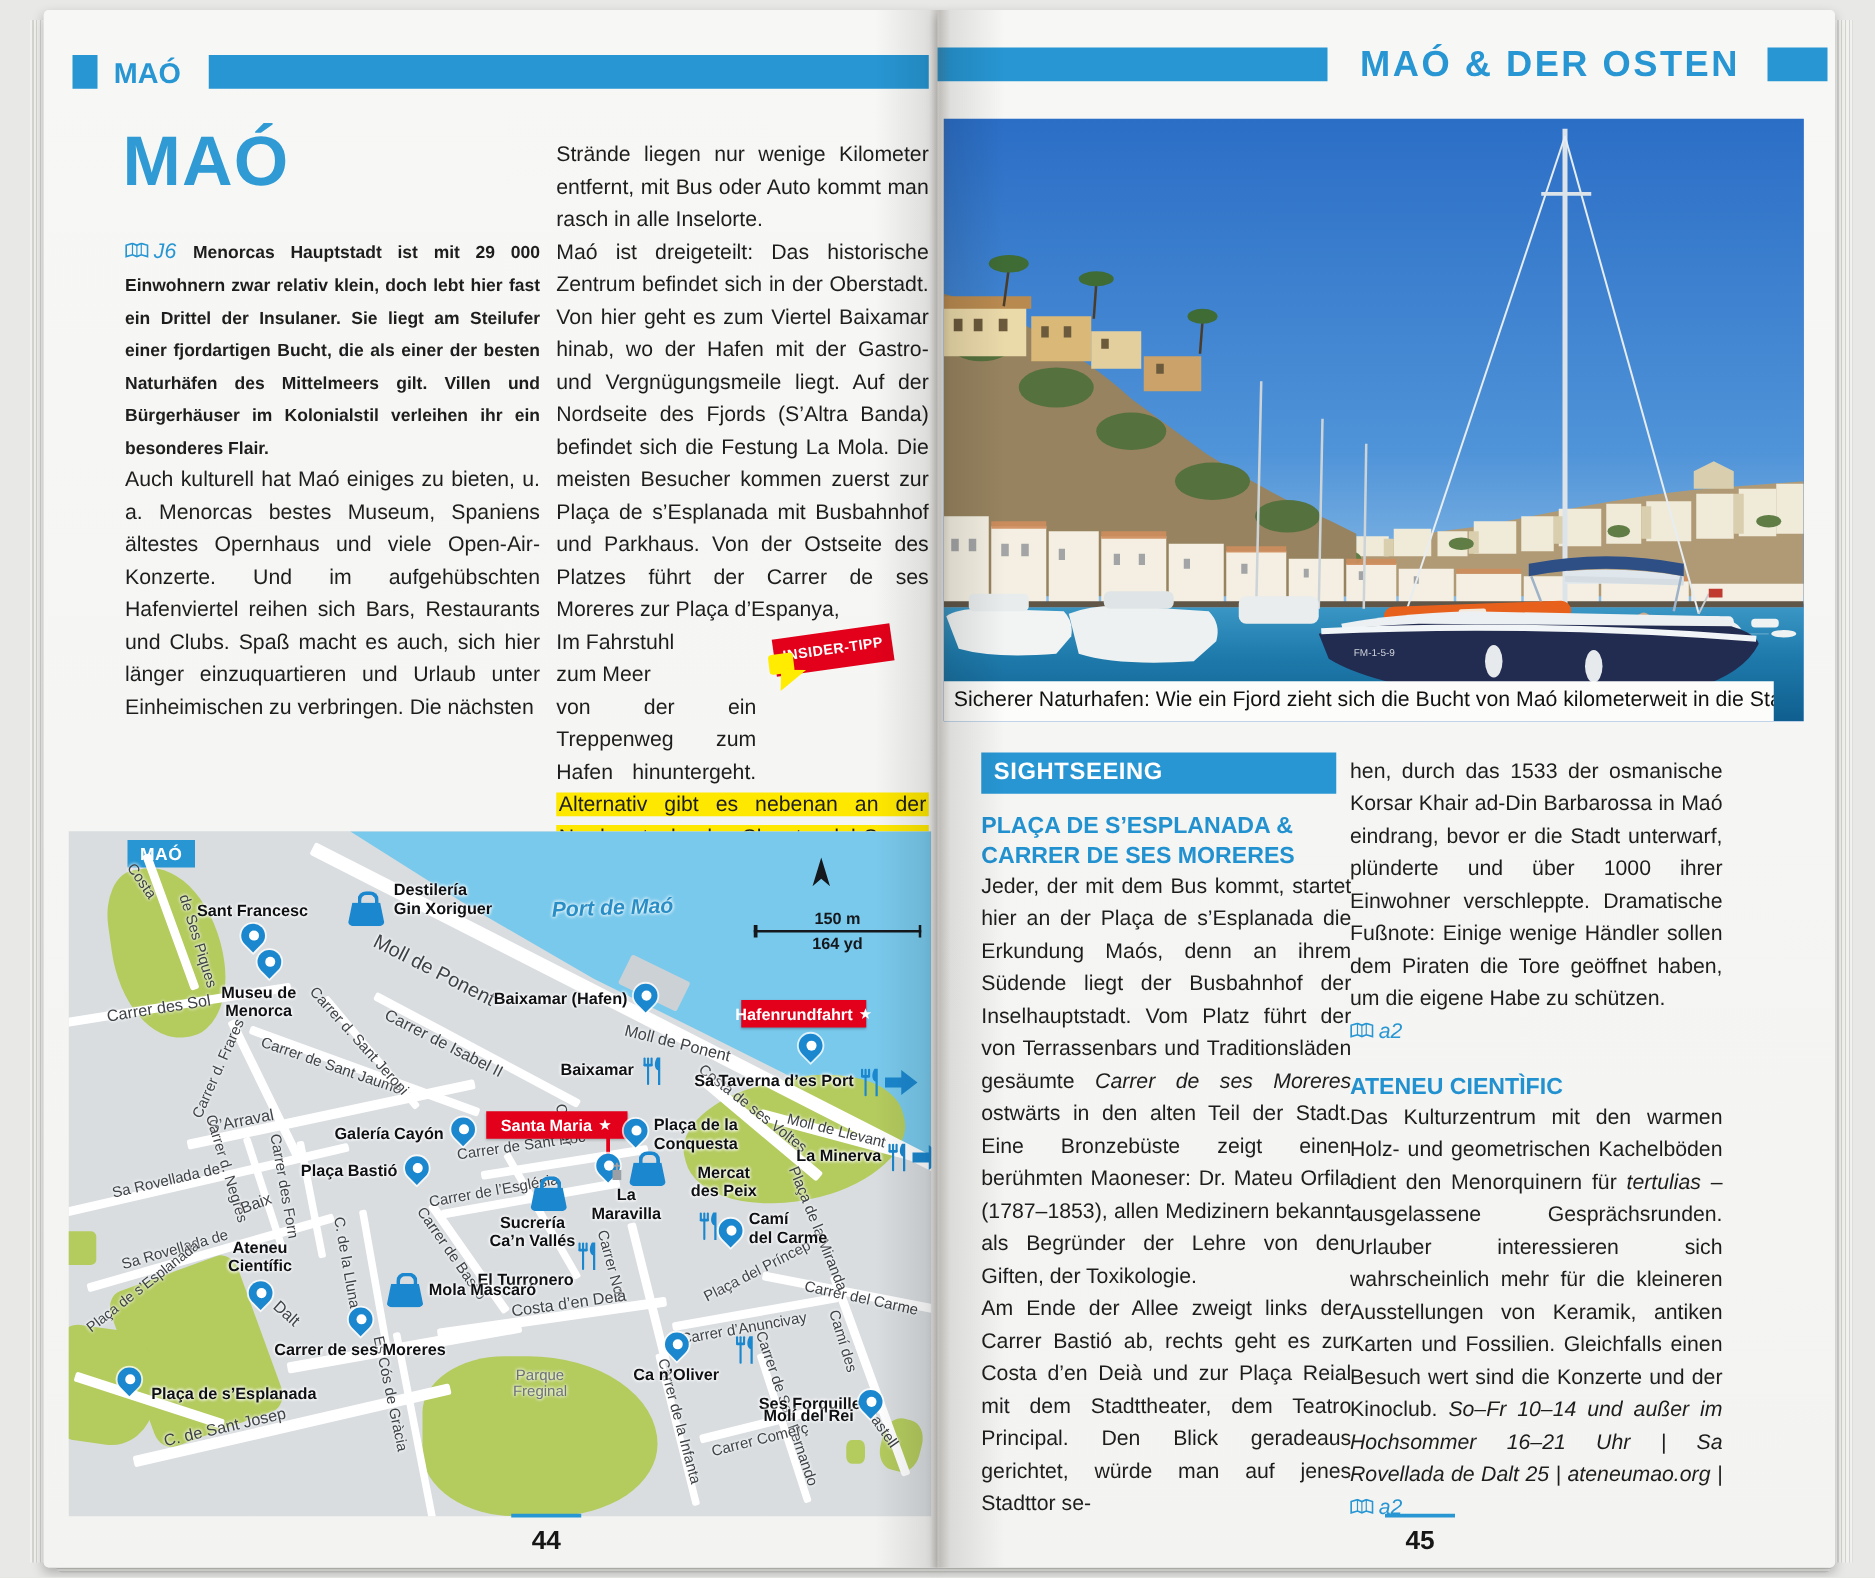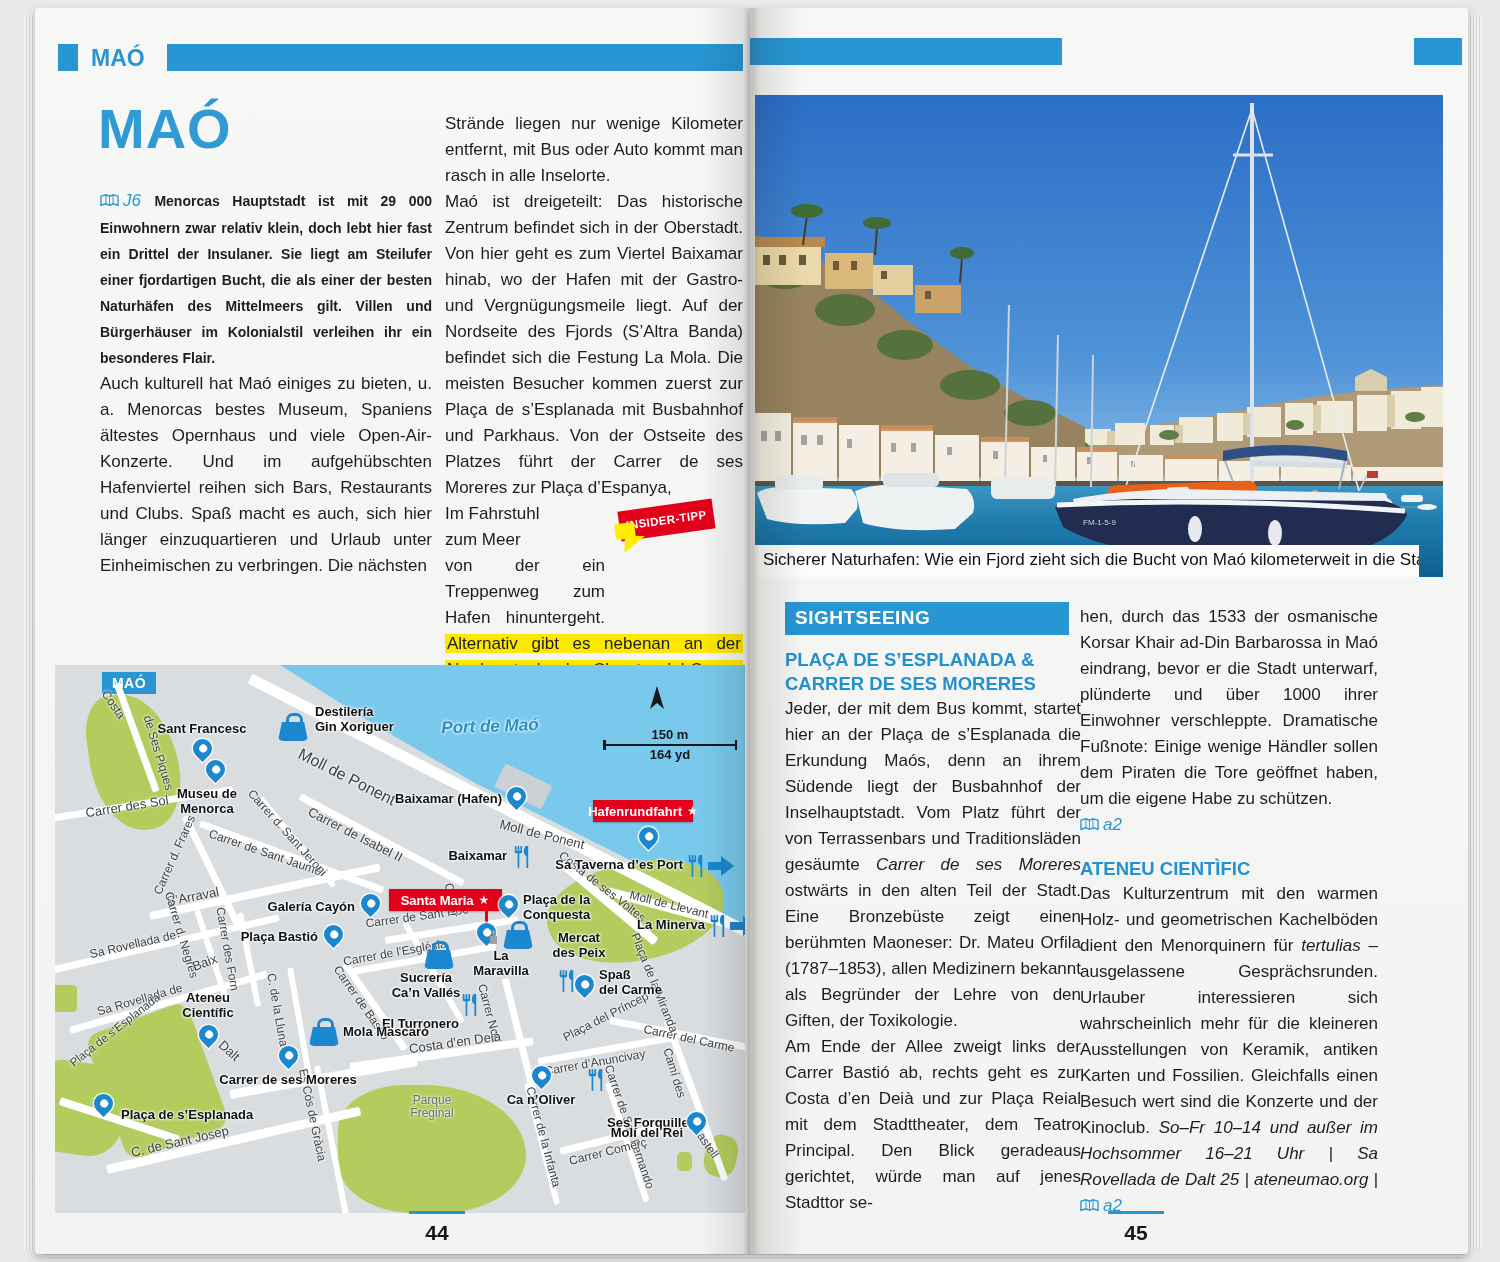--- a/index.html
+++ b/index.html
@@ -387,21 +387,21 @@
               <rect x="4.6" y="7" width="1.7" height="16" rx=".8"></rect>
               <path d="M12.6 1h2.6v22h-1.8V11.2c-1.9-.6-2.9-3.3-2.4-6.1.2-1.4.9-3.1 1.6-4.1z"></path>
             </g>
           </svg></div>
         <div class="plabel" style="top: 266px; left: 524px; transform: translateX(-50%); text-align: center;">
           <div>Mercat</div>
           <div>des Peix</div>
         </div>
         <div class="pin" style="left: 519.5px; top: 310px;"></div>
         <div class="plabel" style="top: 303px; left: 544px;">
-          <div>Spaß</div>
+          <div>Camí</div>
           <div>del Carme</div>
         </div>
         <div class="bag" style="left: 369px; top: 274px;"></div>
         <div class="plabel" style="top: 306px; left: 371px; transform: translateX(-50%); text-align: center;">
           <div>Sucrería</div>
           <div>Ca’n Vallés</div>
         </div>
         <div class="icn" style="left: 406px; top: 328px;"><svg width="18" height="24" viewBox="0 0 18 24">
             <g fill="#1b87ce">
               <rect x="1.8" y="1" width="1.7" height="6.5" rx=".8"></rect>
@@ -467,20 +467,21 @@
       </div>
 
     <div class="pnum" style="left:367px;top:1203px;">
       <div class="line"></div>
       <div class="n">44</div>
     </div>
   </div>
 
   <div class="page page-right">
     <div class="hbar" style="left:0;top:30px;width:312px;"></div>
+    <div class="hlabel" style="left:322px;top:28px;width:336px;text-align:center;font-size:29px;letter-spacing:2px;white-space:nowrap;">MAÓ &amp; DER OSTEN</div>
     <div class="hbar" style="left:664px;top:30px;width:48px;"></div>
 
     <div class="photo">
       <svg viewBox="0 0 688 482" width="688" height="482" preserveAspectRatio="none">
         <defs>
           <linearGradient id="gsky" x1="0" x2="0" y1="0" y2="1">
               <stop offset="0" stop-color="#2b6ec6"></stop>
               <stop offset=".55" stop-color="#4f93d8"></stop>
               <stop offset=".88" stop-color="#9dc8ea"></stop>
             </linearGradient>

